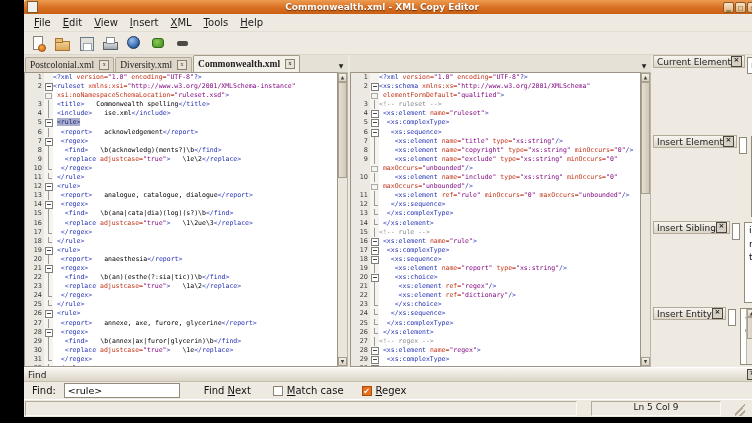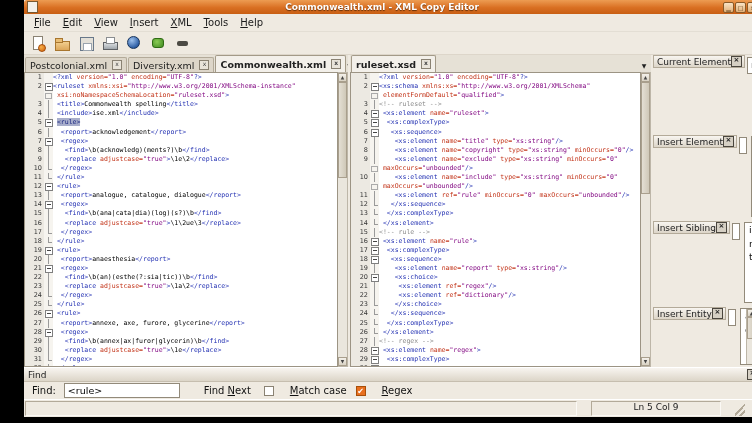--- a/index.html
+++ b/index.html
@@ -45,40 +45,40 @@
   .icon-spelling::before{content:"";position:absolute;left:3px;top:6px;width:11px;height:5px;border-radius:2px;background:#4C4A44;}
   
   .main{flex:1;display:flex;min-height:0;}
   .split{width:2px;background:#EFEAE1;flex:0 0 auto;}
   .pane{display:flex;flex-direction:column;min-width:0;}
   .pane-left{width:324px;flex:0 0 auto;}
   .pane-right{width:301px;flex:0 0 auto;}
   
   .tabbar{height:17px;display:flex;align-items:flex-end;background:#E6E1D6;flex:0 0 auto;padding-left:1px;}
   .tab{display:flex;align-items:center;height:14px;padding:0 4px;margin-right:1px;background:#DDD6C9;
-       border:1px solid #B3AA99;border-bottom:none;border-radius:2px 2px 0 0;font-size:9.5px;color:#222;}
+       border:1px solid #B3AA99;border-bottom:none;border-radius:2px 2px 0 0;font-size:9.5px;color:#222;font-family:Liberation Serif, serif;}
   .tab.active{background:#F3F0EA;height:16px;font-weight:bold;border-color:#A39A88;}
   .tab-close{width:8px;height:8px;border:1px solid #8A8273;background:#E9E4DA;font-size:6px;line-height:6px;
              text-align:center;color:#444;margin-left:5px;}
   .tab-dd{margin-left:auto;width:14px;text-align:center;font-size:6px;color:#222;padding-bottom:3px;}
   
   .editor{flex:1;display:flex;min-height:0;}
   .code-area{flex:1;background:#FFF;border:1px solid #9C9484;overflow:hidden;min-width:0;}
   .cl{height:9.1px;display:flex;align-items:center;overflow:hidden;}
   .ln{width:17px;flex:0 0 auto;text-align:right;padding-right:2px;font-size:6.5px;color:#333;
       background:#ECE9E2;height:100%;line-height:9.1px;}
   .fold{width:9px;flex:0 0 auto;height:100%;position:relative;background:#F6F4EF;}
   .f-m::before{content:"";position:absolute;left:0.5px;top:1px;width:6px;height:6px;border:1px solid #7F7F7F;background:#FFF;}
   .f-m::after{content:"";position:absolute;left:2.5px;top:4px;width:4px;height:1px;background:#444;}
   .f-l::before{content:"";position:absolute;left:4px;top:0;width:1px;height:100%;background:#9A9A9A;}
   .f-e::before{content:"";position:absolute;left:4px;top:0;width:1px;height:55%;background:#9A9A9A;}
   .f-e::after{content:"";position:absolute;left:4px;top:55%;width:4px;height:1px;background:#9A9A9A;}
   .f-w::before{content:"";position:absolute;left:1px;top:2px;width:5px;height:4px;border:1px solid #ABABAB;}
   .code{flex:1;font-family:"DejaVu Sans Mono",monospace;font-size:6.5px;white-space:pre;overflow:hidden;line-height:9.1px;}
-  .c-t{color:#2230B2;} .c-a{color:#C23318;} .c-v{color:#7F007F;} .c-x{color:#000;}
+  .c-t{color:#2230B2;} .c-a{color:#C23318;} .c-v{color:#7F007F;} .c-x{color:#000;margin-left:12px;}
   .c-c{color:#8A8A8A;} .c-ts{color:#1B2780;background:#A8AECB;}
   
   .vscroll{width:10px;flex:0 0 auto;background:#EAE6DD;border:1px solid #BDB6A8;border-left:none;
            display:flex;flex-direction:column;box-sizing:border-box;}
   .sb-btn{height:9px;flex:0 0 auto;background:linear-gradient(#F4F1EA,#D9D2C4);border:1px solid #A99F8D;
           font-size:4.5px;line-height:7px;text-align:center;color:#444;box-sizing:border-box;}
   .sb-thumb{background:linear-gradient(90deg,#E4DFD4,#CFC8B8);border:1px solid #A99F8D;box-sizing:border-box;flex:0 0 auto;}
   .sb-track{flex:1;}
   
   .sidebar{flex:1;display:flex;flex-direction:column;min-width:0;padding-right:1px;}
@@ -99,21 +99,21 @@
   .list-scroll{width:9px;flex:0 0 auto;background:#EAE6DD;border-left:1px solid #BDB6A8;display:flex;flex-direction:column;}
   .list-scroll .sb-btn{height:8px;}
   
   .find-hd{height:13px;flex:0 0 auto;display:flex;align-items:center;border-top:1px solid #FFF;
            background:linear-gradient(#F8F5F0,#DCD5C8);border-bottom:1px solid #C6BEAF;}
   .find-hd-title{flex:1;font-size:9px;color:#222;padding-left:4px;}
   .find-row{height:17px;flex:0 0 auto;display:flex;align-items:center;gap:6px;padding-left:8px;font-size:10px;color:#111;}
   .find-input{width:108px;height:13px;border:1px solid #928A7A;background:#FFF;font-size:9.5px;
               font-family:"DejaVu Sans",sans-serif;padding:0 3px;margin-left:2px;}
   .flat-btn{font-size:10px;color:#111;padding:0 4px;margin-left:14px;}
-  .chk-group{display:flex;align-items:center;gap:16px;margin-left:3px;}
+  .chk-group{display:flex;align-items:center;gap:4px;margin-left:12px;}
   .chk{width:10px;height:10px;border:1px solid #8A8273;background:#FFF;box-sizing:border-box;
        font-size:8px;line-height:9px;text-align:center;color:#FFF;}
   .chk.checked{background:#E86F1E;border-color:#A84E08;}
   
   .statusbar{height:15px;flex:0 0 auto;display:flex;align-items:stretch;border-top:1px solid #FFF;padding:1px;}
   .status-cell{border:1px solid;border-color:#B3AA99 #FBF9F5 #FBF9F5 #B3AA99;margin-right:14px;box-sizing:border-box;}
   .status-left{flex:1;}
   .status-right{width:130px;text-align:center;font-size:9px;color:#222;line-height:11px;}
   .grip{width:10px;border:none;background:
         linear-gradient(135deg,transparent 50%,#B3AA99 50%,#B3AA99 60%,transparent 60%,transparent 75%,#B3AA99 75%,#B3AA99 85%,transparent 85%);}
@@ -342,24 +342,20 @@
           <div class="sb-btn">▲</div>
           <div class="sb-thumb" style="height:96px"></div>
           <div class="sb-track"></div>
           <div class="sb-btn">▼</div>
         </div>
       </div>
     </div>
     <div class="split"></div>
     <div class="pane pane-right">
       <div class="tabbar">
-          <div class="tab active">
-            <span>ruleset.xsd</span>
-            <span class="tab-close">x</span>
-          </div>
           <div class="tab-dd">▼</div>
         </div>
       <div class="editor">
         <div class="code-area">
             <div class="cl">
               <span class="ln">1</span>
               <span class="fold "></span>
               <span class="code"><span class="c-t">&lt;?xml </span><span class="c-a">version=</span><span class="c-v">"1.0"</span><span class="c-a"> encoding=</span><span class="c-v">"UTF-8"</span><span class="c-t">?&gt;</span></span>
             </div>
             <div class="cl">

